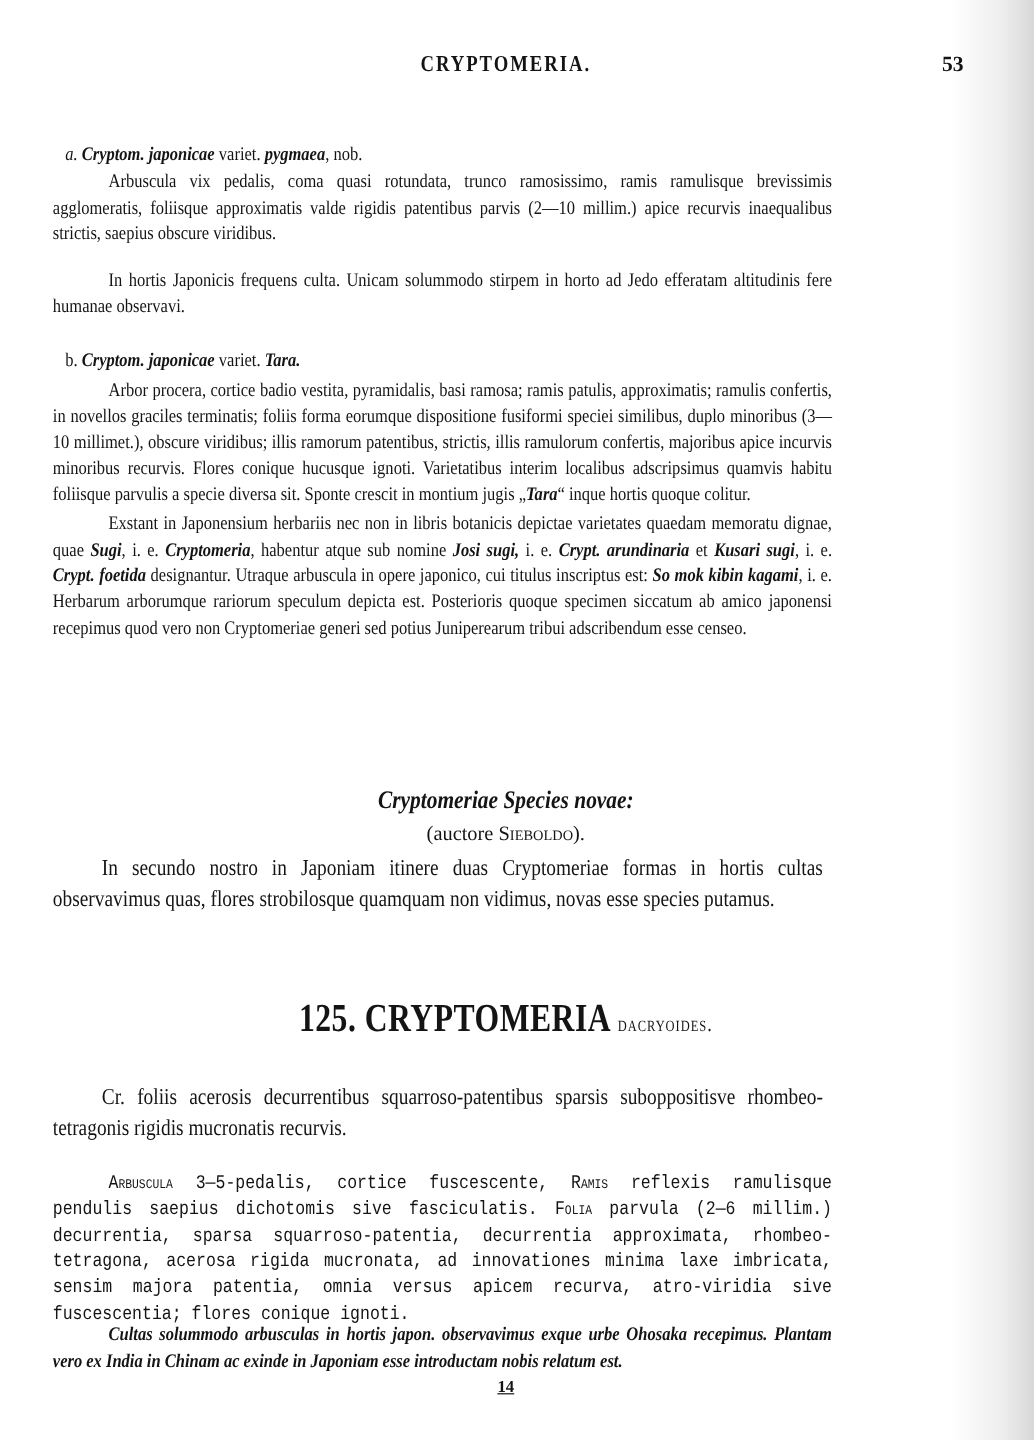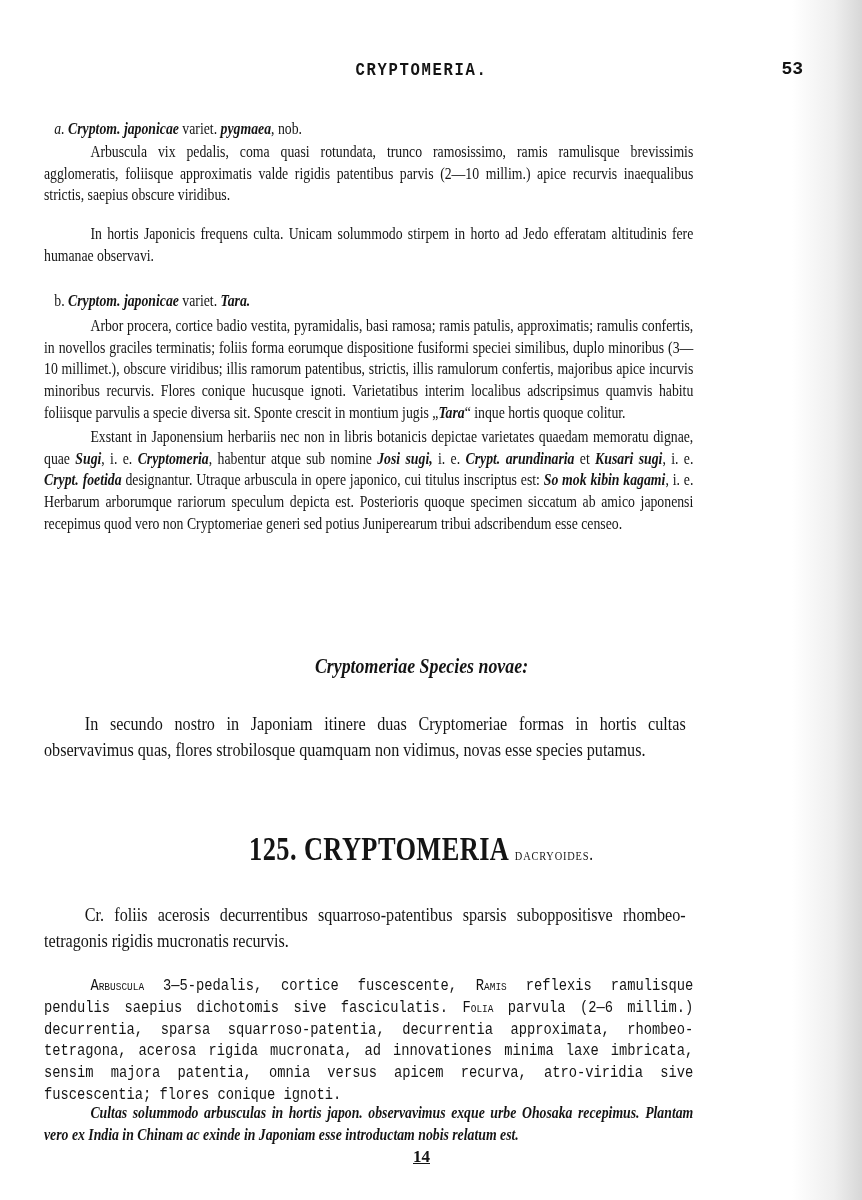--- a/index.html
+++ b/index.html
@@ -9,21 +9,21 @@
     position: relative;
     font-family: "Liberation Serif", "DejaVu Serif", serif;
     color: #141414;
   }
   .edge {
     position: absolute; right: 0; top: 0; width: 70px; height: 1200px;
     background: linear-gradient(to right, rgba(255,255,255,0) 0%, rgba(225,225,225,0.55) 60%, rgba(205,205,205,0.8) 100%);
     pointer-events: none;
   }
   .page { position: absolute; left: 44px; top: 0; width: 755px; }
-  .header { position: absolute; top: 59px; left: 0; width: 755px; height: 26px; font-family: Liberation Mono, monospace; }
+  .header { position: absolute; top: 43px; left: 0; width: 755px; height: 26px; }
   .header .title {
     position: absolute; left: 0; width: 755px; text-align: center;
     font-weight: bold; font-size: 19px; letter-spacing: 2px;
     transform: scaleX(0.82); transform-origin: center;
   }
   .header .pnum {
     position: absolute; right: -4px; top: 0; font-weight: bold; font-size: 18px;
   }
   .block { position: absolute; left: 0; width: 755px; margin-top: 20px; }
   p { margin: 0; }
@@ -42,21 +42,21 @@
     font-size: 21px; font-style: italic; font-weight: bold;
     transform: scaleX(0.85); transform-origin: center;
   }
   .species-sub { font-size: 17px; }
   .sc { font-variant: small-caps; }
   .h125 {
     font-size: 33px; font-weight: bold; letter-spacing: 0.5px;
     transform: scaleX(0.8); transform-origin: center;
   }
   .h125 .small { font-size: 19px; font-weight: normal; font-variant: small-caps; letter-spacing: 1px; }
-  .folio { font-weight: bold; font-size: 17px; text-decoration: underline; }
+  .folio { font-weight: bold; font-size: 14px; text-decoration: underline; }
   .italic-note { font-style: italic; font-weight: bold; }
 </style>
 </head>
 <body>
 
 <div class="edge"></div>
 
 <div class="page">
 
   <div class="header">
@@ -85,20 +85,21 @@
         <span>variet.</span>
         <i><b>Tara.</b></i>
       </p>
       <p class="t" style="margin-top:3px;"><span class="in"></span><span>Arbor procera, cortice badio vestita, pyramidalis, basi ramosa; ramis patulis, approximatis; ramulis confertis, in novellos graciles terminatis; foliis forma eorumque dispositione fusiformi speciei similibus, duplo minoribus (3—10 millimet.), obscure viridibus; illis ramorum patentibus, strictis, illis ramulorum confertis, majoribus apice incurvis minoribus recurvis. Flores conique hucusque ignoti. Varietatibus interim localibus adscripsimus quamvis habitu foliisque parvulis a specie diversa sit. Sponte crescit in montium jugis „</span><i><b>Tara</b></i><span>“ inque hortis quoque colitur.</span></p>
       <p class="t" style="margin-top:2px;"><span class="in"></span><span>Exstant in Japonensium herbariis nec non in libris botanicis depictae varietates quaedam memoratu dignae, quae </span><i><b>Sugi</b></i><span>, i. e. </span><i><b>Cryptomeria</b></i><span>, habentur atque sub nomine </span><i><b>Josi sugi,</b></i><span> i. e. </span><i><b>Crypt. arundinaria</b></i><span> et </span><i><b>Kusari sugi</b></i><span>, i. e. </span><i><b>Crypt. foetida</b></i><span> designantur. Utraque arbuscula in opere japonico, cui titulus inscriptus est: </span><i><b>So mok kibin kagami</b></i><span>, i. e. Herbarum arborumque rariorum speculum depicta est. Posterioris quoque specimen siccatum ab amico japonensi recepimus quod vero non Cryptomeriae generi sed potius Juniperearum tribui adscribendum esse censeo.</span></p>
     </div>
   </div>
 
   <div class="block center" style="top:634px;">
     <div class="species-title">Cryptomeriae Species novae:</div>
+    <div class="species-sub" style="margin-top:6px;"><span>(auctore </span><span class="sc">Sieboldo</span><span>).</span></div>
   </div>
   <div class="block" style="top:691px;">
     <div class="sqb">
       <p class="t big"><span class="in" style="width:48px;"></span><span>In secundo nostro in Japoniam itinere duas Cryptomeriae formas in hortis cultas observavimus quas, flores strobilosque quamquam non vidimus, novas esse species putamus.</span></p>
     </div>
   </div>
 
   <div class="block center" style="top:811px;">
     <div class="h125"><span>125. CRYPTOMERIA</span> <span class="small">dacryoides.</span></div>
   </div>

